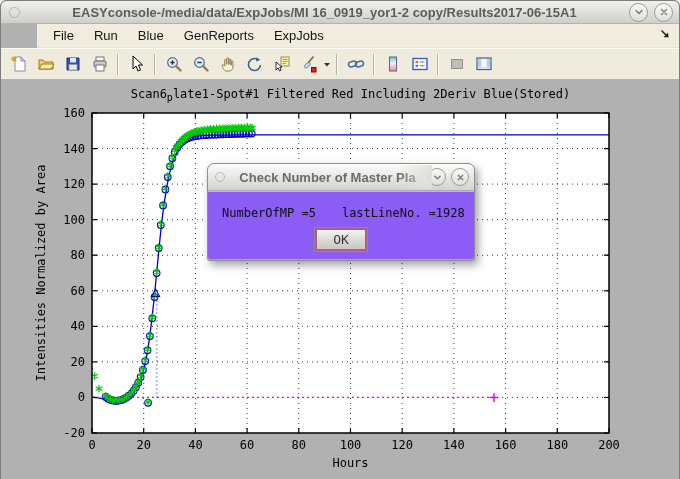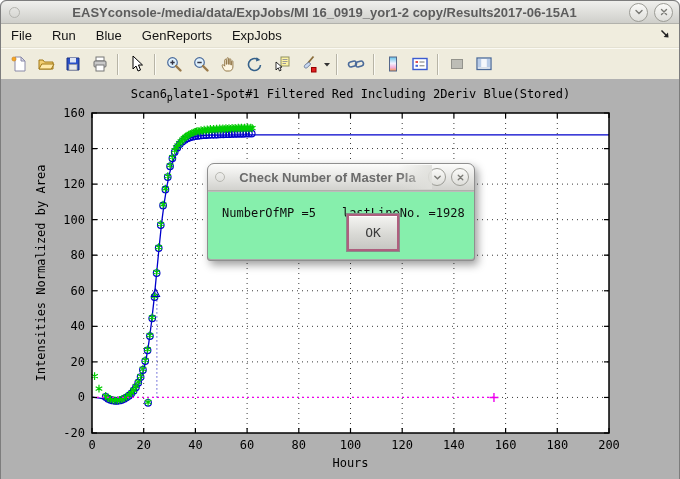--- a/index.html
+++ b/index.html
@@ -14,22 +14,22 @@
   .tb-dot{width:9px;height:9px;border:1.5px solid #b4b4ae;border-radius:50%;
           margin-left:8px;flex:0 0 auto;}
   .tb-title{flex:1;text-align:center;font-weight:bold;font-size:13px;color:#5c5c5c;
             white-space:nowrap;overflow:hidden;}
   .winbtn{width:17px;height:17px;border:1px solid #9c9c96;border-radius:50%;
           margin-right:6px;display:flex;align-items:center;justify-content:center;
           background:linear-gradient(#fafaf8,#dededa);flex:0 0 auto;cursor:default;}
   .winbtn.small{width:16px;height:16px;margin-right:5px;}
   
   .menubar{height:23px;background:#f0edde;display:flex;align-items:center;
-           padding-left:0;font-size:13px;color:#141414;position:relative;
-           border-bottom:1px solid #e4e1d2;}
+           padding-left:6px;font-size:13px;color:#141414;position:relative;
+           border-bottom:1px solid #e4e1d2;margin-left:36px;}
   .menu-item{padding:3px 10px 4px 10px;}
   .undock{position:absolute;right:8px;top:4px;}
   
   .toolbar{height:32px;background:#efecdd;display:flex;align-items:center;
            padding-left:4px;border-bottom:1px solid #9a988c;box-shadow:inset 0 1px 0 #fbfaf3;}
   .tool{width:27px;height:26px;display:flex;align-items:center;justify-content:center;
         border-radius:3px;}
   .tool.caret{width:10px;}
   .tsep{width:1px;height:21px;background:#b7b4a6;border-right:1px solid #fbfaf3;margin:0 4px;}
   
@@ -41,30 +41,30 @@
           box-shadow:3px 4px 9px rgba(0,0,0,.38);}
   .dtitlebar{height:26px;background:linear-gradient(#fcfcfb,#d2d2ce);
              border-bottom:1px solid #b0b0ab;border-radius:6px 6px 0 0;
              display:flex;align-items:center;position:relative;overflow:hidden;}
   .d-dot{width:8px;height:8px;border:1.5px solid #b8b8b2;border-radius:50%;
          margin-left:7px;flex:0 0 auto;}
   .dtitle{flex:1;text-align:center;font-weight:bold;font-size:13px;color:#6b6b6b;
           white-space:nowrap;overflow:hidden;padding-left:2px;}
   .dfade{position:absolute;right:42px;top:1px;width:34px;height:24px;
          background:linear-gradient(90deg,rgba(226,226,222,0),rgba(224,224,220,.95));}
-  .dbody{position:relative;height:68px;background:#86efac;
+  .dbody{position:relative;height:68px;background:#8b5cf6;
          box-shadow:inset 0 1px 0 #bcbcbc;border-radius:0 0 3px 3px;}
   .dtext{position:absolute;left:14px;top:15px;font:12px "DejaVu Sans Mono",monospace;color:#0d0d0d;
          white-space:nowrap;}
   .dtext .f2{margin-left:26px;}
   .okbtn{position:absolute;left:50%;transform:translateX(-50%);bottom:8px;
-         width:52px;height:37px;border:2px solid #ae5f7e;outline:1px solid #8b8b8b;
+         width:52px;height:23px;border:2px solid #ae5f7e;outline:1px solid #8b8b8b;
          background:linear-gradient(#f4f4f2,#d9d9d5 55%,#c7c7c3);
          font:13px "DejaVu Sans Mono",monospace;color:#3a3a3a;
-         box-shadow:inset 0 1px 0 #fff;padding:0;cursor:default;margin-left:32px;}
+         box-shadow:inset 0 1px 0 #fff;padding:0;cursor:default;}
 </style>
 </head>
 <body>
 
 <div class="window">
 
   <div class="titlebar">
     <span class="tb-dot"></span>
     <span class="tb-title">EASYconsole-/media/data/ExpJobs/MI 16_0919_yor1-2 copy/Results2017-06-15A1</span>
     <span class="winbtn">

